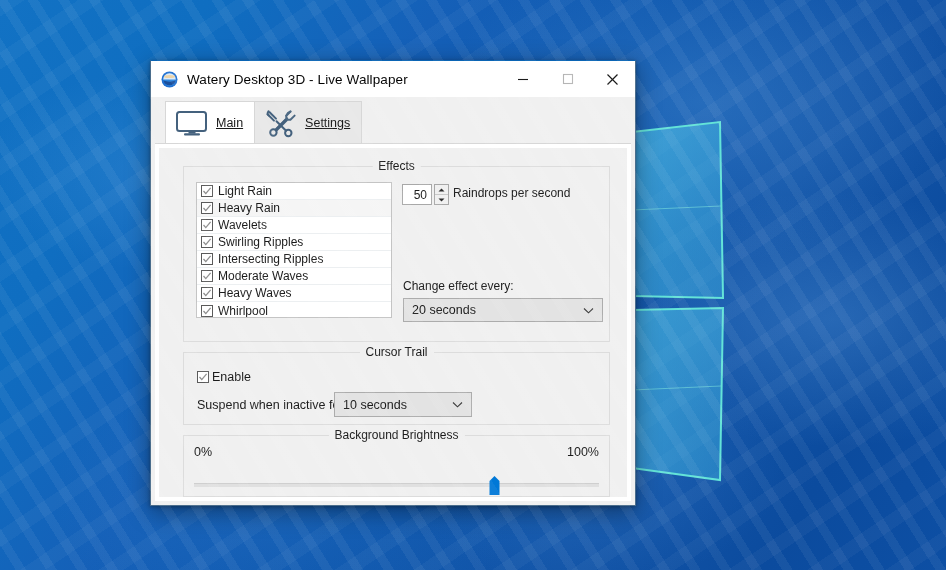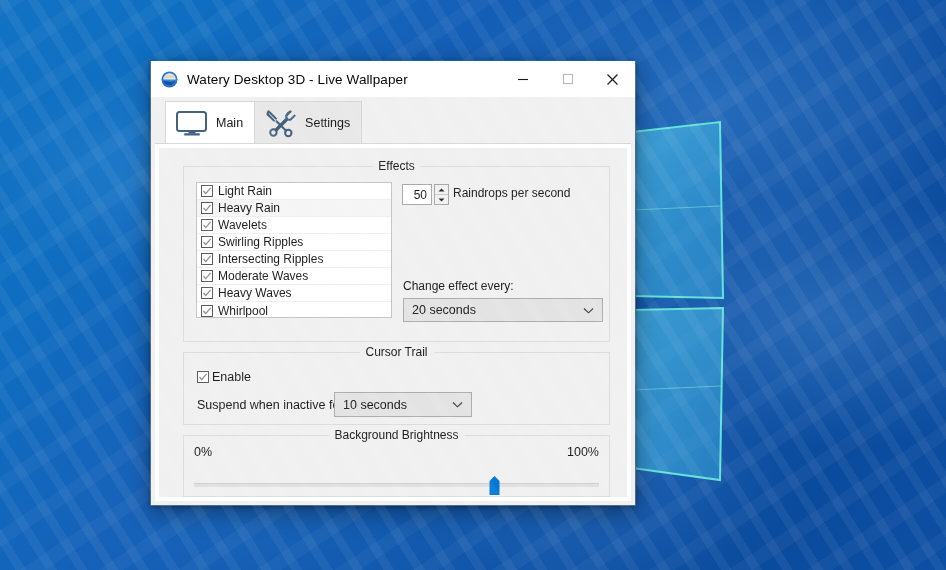--- a/index.html
+++ b/index.html
@@ -131,20 +131,21 @@
   .tab.inactive {
     background: #e8e8e8;
     border-color: #d7d7d7;
     margin-left: -1px;
   }
   .tab-icon { display: flex; align-items: center; }
   .tab-label {
     font-size: 12.5px;
     color: #1a1a1a;
     margin-left: 7px;
+    text-decoration: underline;
   }
 
   
   #content {
     flex: 1 1 auto;
     background: #ffffff;
     border-top: 1px solid #d7d7d7;
     margin: 0 4px 4px 4px;
     position: relative;
     box-sizing: border-box;

